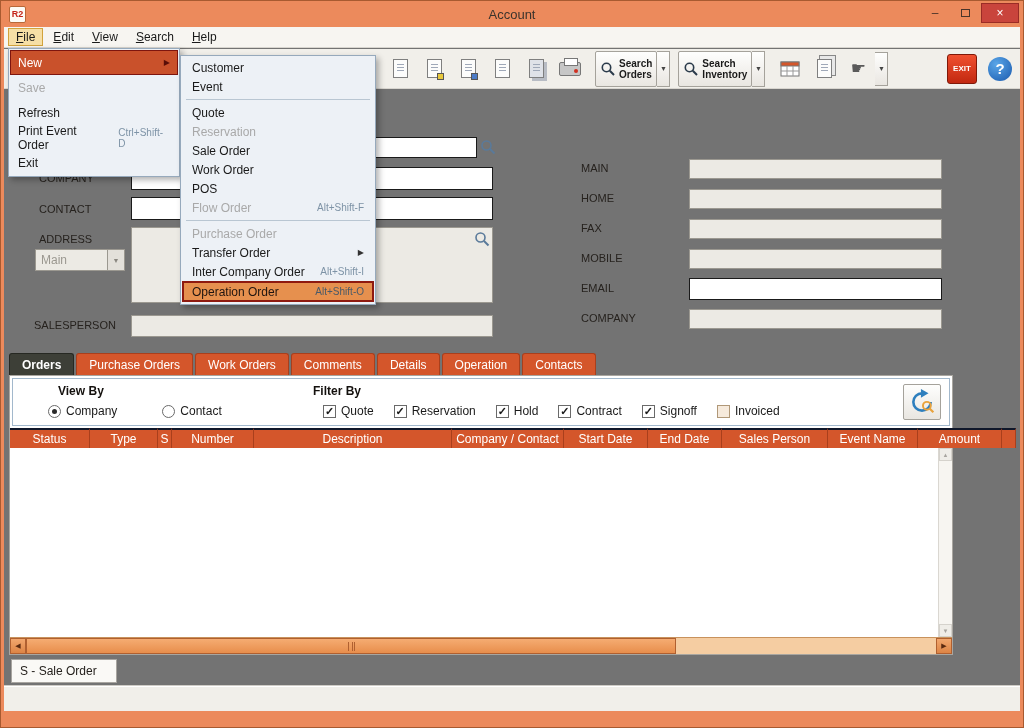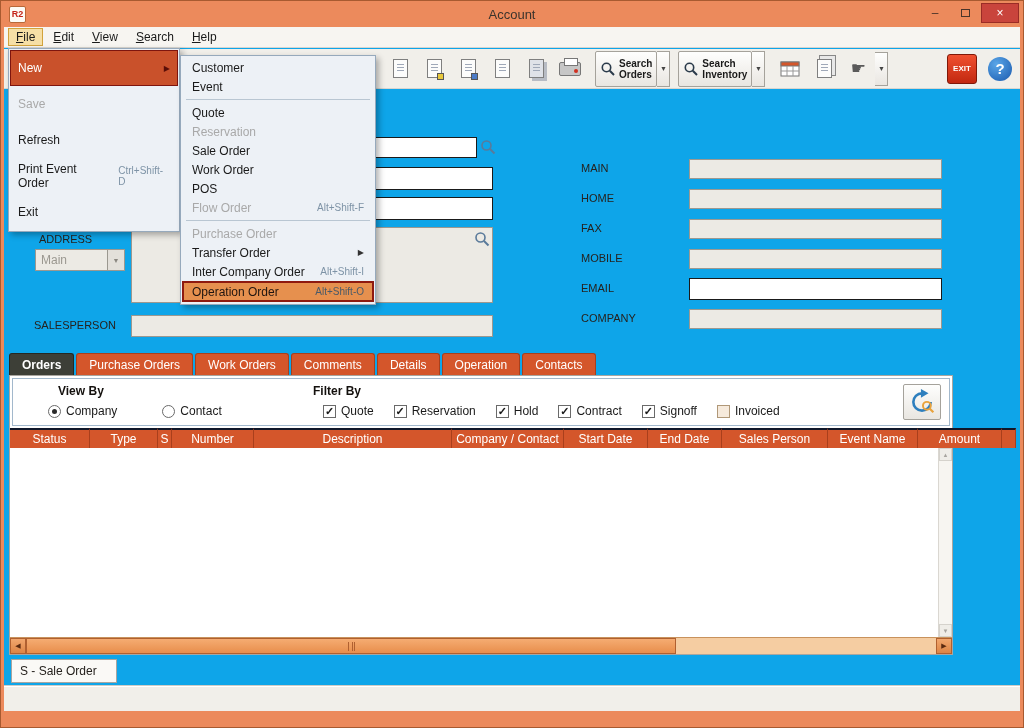--- a/index.html
+++ b/index.html
@@ -9,21 +9,21 @@
   
   .titlebar { position:absolute; top:0; left:0; right:0; height:26px; background:#EC8A5C; display:flex; align-items:center; }
   .app-logo { width:17px; height:17px; margin-left:8px; background:#FDFBF5; border:1px solid #B86838; border-radius:2px; display:flex; align-items:center; justify-content:center; font-size:9px; font-weight:bold; color:#C42318; }
   .title { position:absolute; left:0; right:0; text-align:center; font-size:13px; color:#3A332C; }
   .win-controls { position:absolute; right:4px; top:2px; display:flex; gap:2px; }
   .wbtn { width:28px; height:20px; display:flex; align-items:center; justify-content:center; color:#4A342A; font-size:12px; cursor:default; }
   .wbtn.close { width:38px; background:#C9443C; color:#fff; border:1px solid #9A2C26; }
   .maxbox { width:9px; height:8px; border:1px solid #4A342A; display:inline-block; }
 
   
-  .client { position:absolute; top:26px; left:3px; right:3px; bottom:16px; background:#0ea5e9; }
+  .client { position:absolute; top:26px; left:3px; right:3px; bottom:16px; background:#737373; }
 
   
   .menubar { position:absolute; top:0; left:0; right:0; height:21px; background:#F7F5F1; border-bottom:1px solid #D8D5CF; display:flex; align-items:center; padding-left:4px; font-size:12px; color:#1A1A1A; }
   .mitem { padding:2px 8px; margin-right:2px; }
   .mitem.active { background:#F6DFA6; border:1px solid #D2A33C; padding:1px 7px; }
   .mitem::first-letter { text-decoration:underline; }
 
   
   .toolbar { position:absolute; top:22px; left:0; right:0; height:40px; background:#F1EFEA; border-bottom:1px solid #D8D5CF; display:flex; align-items:center; padding:0 5px; }
   .tbtn { width:34px; height:34px; display:flex; align-items:center; justify-content:center; position:relative; flex:0 0 auto; }
@@ -89,21 +89,21 @@
   .grip { width:7px; height:9px; border-left:1px solid #B06030; border-right:1px solid #B06030; background:linear-gradient(90deg, transparent 3px, #B06030 3px, #B06030 4px, transparent 4px); }
   .sb-track { flex:1 1 auto; }
 
   
   .status-tab { position:absolute; top:632px; left:7px; width:106px; height:24px; background:#FAF9F6; border:1px solid #A8A5A0; font-size:12px; color:#26221E; display:flex; align-items:center; padding-left:8px; }
   .bottom-strip { position:absolute; left:0; right:0; top:658px; bottom:0; background:#F1EFEA; border-top:1px solid #CFCCC6; box-shadow: inset 0 1px 0 #FFFFFF; }
 
   
   .menu { position:absolute; background:#EDF1F6; border:1px solid #96A9BC; box-shadow:3px 3px 6px rgba(0,0,0,.3); z-index:100; font-size:12px; color:#1A1A1A; }
   .file-menu { top:21px; left:4px; width:172px; padding:1px; }
-  .fm-item { height:36px; display:flex; align-items:center; padding:0 8px; justify-content:space-between; }
+  .fm-item { height:25px; display:flex; align-items:center; padding:0 8px; justify-content:space-between; }
   .fm-item .sc { font-size:10px; color:#7E93A6; margin-left:8px; }
   .fm-item.dis { color:#A9A9A9; }
   .fm-item.hot { background:#C9512B; border:1px solid #7E150E; color:#fff; padding:0 7px; }
   .fm-item .subarr { font-size:8px; color:#5A0E08; }
   .new-submenu { top:28px; left:176px; width:196px; padding:2px 1px; }
   .sm-item { height:19px; display:flex; align-items:center; justify-content:space-between; padding:0 10px; }
   .sm-item .sc { font-size:10px; color:#7E93A6; margin-left:8px; }
   .sm-item.dis { color:#A9A9A9; }
   .sm-item.sel { background:#E6904E; border:2px solid #8E1A10; color:#201510; padding:0 8px; height:21px; }
   .sm-item.sel .sc { color:#4A5A68; }

